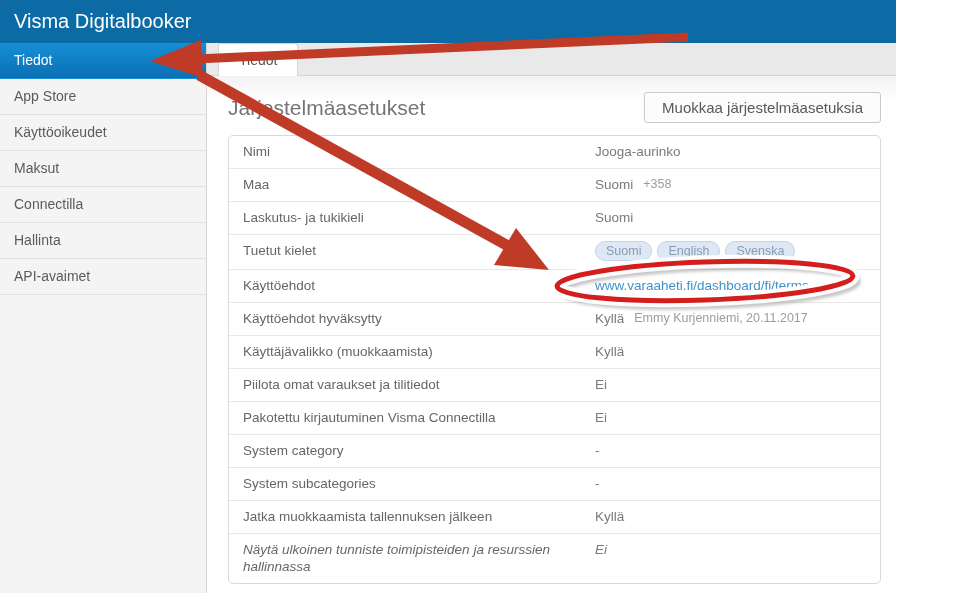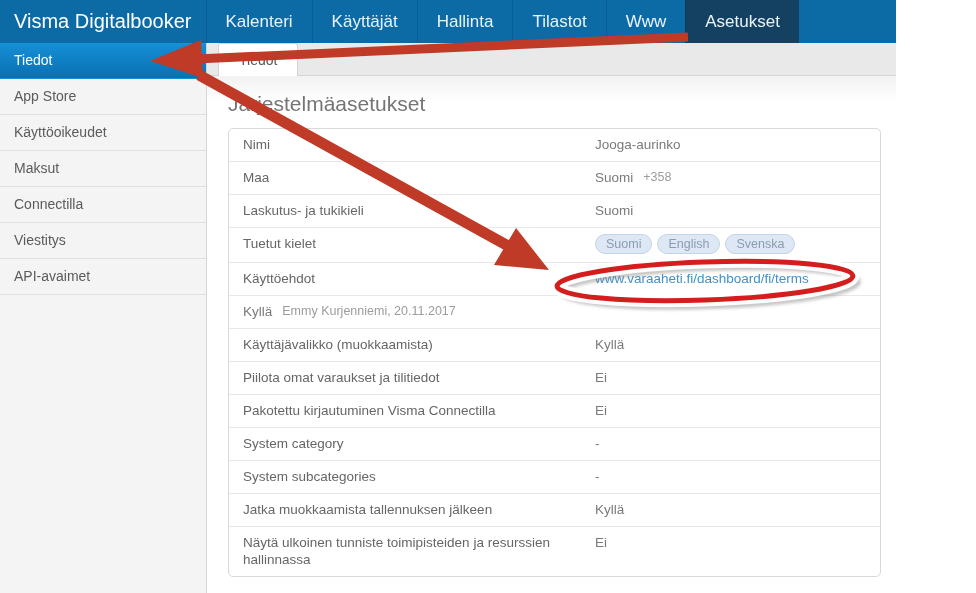--- a/index.html
+++ b/index.html
@@ -31,21 +31,21 @@
   .content-inner { flex:1; padding:16px 15px 0 21px; background:linear-gradient(#f2f2f2, #ffffff 26px); }
 
   .content-header { display:flex; justify-content:space-between; align-items:center; margin-bottom:12px; }
   .content-header h1 { font-size:21px; font-weight:400; color:#757575; }
   .btn { height:31px; padding:0 17px; background:#fcfcfc; border:1px solid #c9c9c9; border-radius:3px;
          color:#595959; font-size:15px; font-family:"Liberation Sans", sans-serif; cursor:pointer; }
 
   
   .settings-table { border:1px solid #d9d9d9; border-radius:5px; background:#fff;margin-top:12px; }
   .srow { display:flex; padding:7px 14px 8px 14px; border-bottom:1px solid #e8e8e8; font-size:13.5px; line-height:17px; }
-  .srow:last-child { border-bottom:none; }
+  .srow:last-child { border-bottom:none;font-style:italic; }
   .slabel { width:352px; flex-shrink:0; color:#666; padding-right:10px; }
   .scell { flex:1; display:flex; justify-content:flex-start; align-items:flex-start; min-width:0; }
   .sval { color:#7a7a7a; }
   .sval.badges { display:flex; gap:5px; margin-top:-1px; }
   .sextra { color:#9c9c9c; font-size:12.5px; white-space:nowrap; padding-left:10px; }
   .slink { color:var(--link-color); text-decoration:none; }
   .badge { display:inline-block; background:var(--badge-bg); border:1px solid var(--badge-border);
            border-radius:10px; padding:1px 10px; font-size:12.5px; line-height:16px; color:var(--badge-text); }
 
   
@@ -56,49 +56,42 @@
   .ell-white  { fill:none; stroke:#ffffff; stroke-opacity:0.95; stroke-width:13; }
   .ell-red    { fill:none; stroke:var(--circle-red); stroke-width:5; }
 </style>
 </head>
 <body>
 
 <div class="page">
 
   <header class="nav">
     <div class="brand">Visma Digitalbooker</div>
-    <nav class="nav-menu" id="nav-menu">
-        <div class="nav-item">Kalenteri</div>
-        <div class="nav-item">Käyttäjät</div>
-        <div class="nav-item">Hallinta</div>
-        <div class="nav-item">Tilastot</div>
-        <div class="nav-item">Www</div>
-        <div class="nav-item active">Asetukset</div>
-      </nav>
   </header>
 
   <div class="body">
 
     <aside class="sidebar" id="sidebar">
         <div class="side-item active">Tiedot</div>
         <div class="side-item">App Store</div>
         <div class="side-item">Käyttöoikeudet</div>
         <div class="side-item">Maksut</div>
         <div class="side-item">Connectilla</div>
-        <div class="side-item">Viestitys</div>
+        <div class="side-item">Hallinta</div>
         <div class="side-item">API-avaimet</div>
       </aside>
 
     <main class="content">
       <div class="tabbar">
         <div class="tab">Tiedot</div>
       </div>
       <div class="content-inner">
         <div class="content-header">
           <h1>Järjestelmäasetukset</h1>
+          <button class="btn">Muokkaa järjestelmäasetuksia</button>
         </div>
         <div class="settings-table" id="settings-table">
             <div class="srow">
               <div class="slabel">Nimi</div>
               <div class="scell">
                 <div class="sval"><span>Jooga-aurinko</span></div>
               </div>
             </div>
             <div class="srow">
               <div class="slabel">Maa</div>
@@ -123,20 +116,21 @@
                 </div>
               </div>
             </div>
             <div class="srow">
               <div class="slabel">Käyttöehdot</div>
               <div class="scell">
                 <div class="sval"><a href="#" class="slink">www.varaaheti.fi/dashboard/fi/terms</a></div>
               </div>
             </div>
             <div class="srow">
+              <div class="slabel">Käyttöehdot hyväksytty</div>
               <div class="scell">
                 <div class="sval"><span>Kyllä</span></div>
                 <span class="sextra">Emmy Kurjenniemi, 20.11.2017</span>
               </div>
             </div>
             <div class="srow">
               <div class="slabel">Käyttäjävalikko (muokkaamista)</div>
               <div class="scell">
                 <div class="sval"><span>Kyllä</span></div>
               </div>

